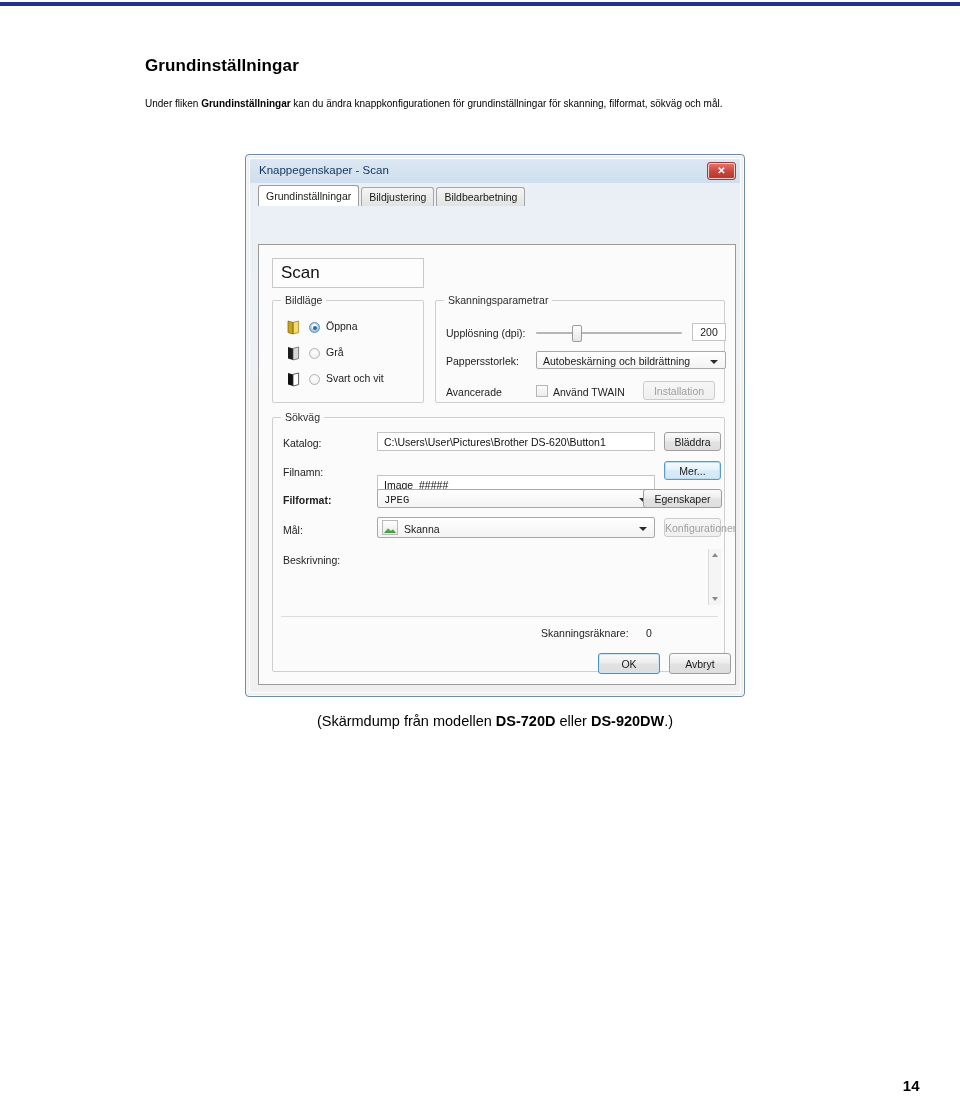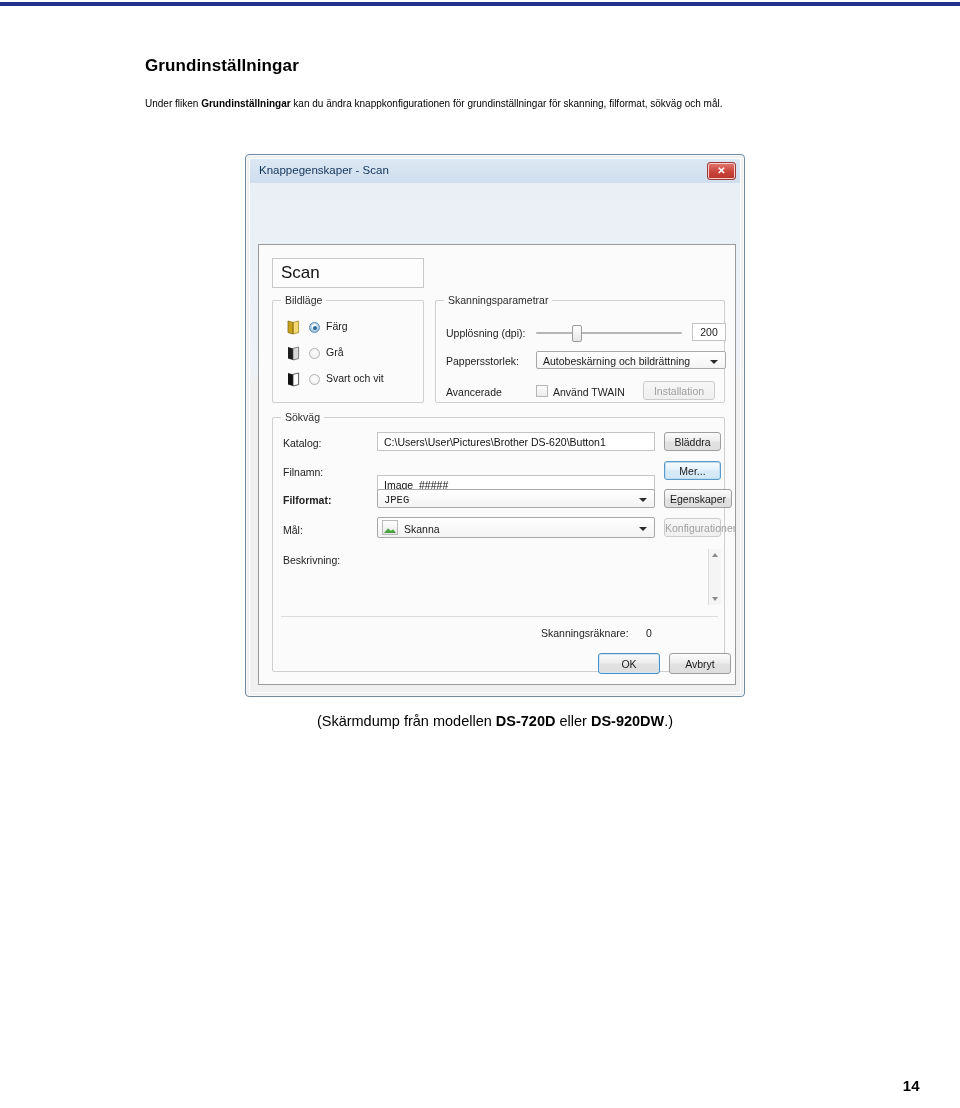--- a/index.html
+++ b/index.html
@@ -401,39 +401,42 @@
 <div class="doc-para"><span>Under fliken </span><b>Grundinställningar</b><span> kan du ändra knappkonfigurationen för grundinställningar för skanning, filformat, sökväg och mål.</span></div>
 
 <div class="dialog">
   <div class="dialog-inner">
 
     <div class="titlebar">
       <div class="title-text">Knappegenskaper - Scan</div>
       <div class="close-btn">✕</div>
     </div>
 
+    <div class="tabstrip">
+      <div class="tab active">Grundinställningar</div><div class="tab">Bildjustering</div><div class="tab">Bildbearbetning</div>
+    </div>
 
     <div class="tabpage">
 
       <div class="scan-box">
         <span>Scan</span>
       </div>
 
       <div class="group grp-bildlage">
         <div class="group-label">Bildläge</div>
 
         <div class="mode-row" style="top:18px;">
           <svg class="mode-icon" viewBox="0 0 13 15">
             <path d="M1 1 L6 2.4 L6 14 L1 12.6 Z" fill="#c8a21a"></path>
             <path d="M6 2.4 L11.6 1 L11.6 12.6 L6 14 Z" fill="#f4d873"></path>
             <path d="M6 2.4 L11.6 1 L11.6 12.6 L6 14 Z" fill="none" stroke="#9a7c12" stroke-width="0.7"></path>
             <path d="M1 1 L6 2.4 L6 14 L1 12.6 Z" fill="none" stroke="#7a6310" stroke-width="0.7"></path>
           </svg>
           <span class="radio checked"></span>
-          <span class="mode-label">Färg</span>
+          <span class="mode-label">Öppna</span>
         </div>
 
         <div class="mode-row" style="top:44px;">
           <svg class="mode-icon" viewBox="0 0 13 15">
             <path d="M1 1 L6 2.4 L6 14 L1 12.6 Z" fill="#1c1c1c"></path>
             <path d="M6 2.4 L11.6 1 L11.6 12.6 L6 14 Z" fill="#d8d8d8"></path>
             <path d="M6 2.4 L11.6 1 L11.6 12.6 L6 14 Z" fill="none" stroke="#555" stroke-width="0.7"></path>
           </svg>
           <span class="radio"></span>
           <span class="mode-label">Grå</span>
@@ -482,21 +485,21 @@
 
         <div class="p-label" style="left:10px; top:48px;">Filnamn:</div>
         <div class="field" style="left:104px; top:57px; width:278px; height:19px;">Image_#####</div>
         <div class="btn focus" style="left:391px; top:43px; width:57px; height:19px; line-height:18px;">Mer...</div>
 
         <div class="p-label" style="left:10px; top:76px;font-weight:bold;">Filformat:</div>
         <div class="combo" style="left:104px; top:71px; width:278px; height:19px;">
           <span class="ctext" style="top:4px;font-family:Liberation Mono, monospace;">JPEG</span>
           <span class="carrow"></span>
         </div>
-        <div class="btn" style="left:391px; top:71px; width:68px; height:19px; line-height:18px;">Egenskaper</div>
+        <div class="btn" style="left:370px; top:71px; width:79px; height:19px; line-height:18px;">Egenskaper</div>
 
         <div class="p-label" style="left:10px; top:106px;">Mål:</div>
         <div class="combo dest-combo" style="left:104px; top:99px; width:278px; height:21px;">
           <span class="dicon"></span>
           <span class="ctext" style="top:5px;">Skanna</span>
           <span class="carrow" style="top:9px;"></span>
         </div>
         <div class="btn disabled" style="left:391px; top:100px; width:57px; height:19px; line-height:18px;">Konfigurationer</div>
 
         <div class="p-label" style="left:10px; top:136px;">Beskrivning:</div>

